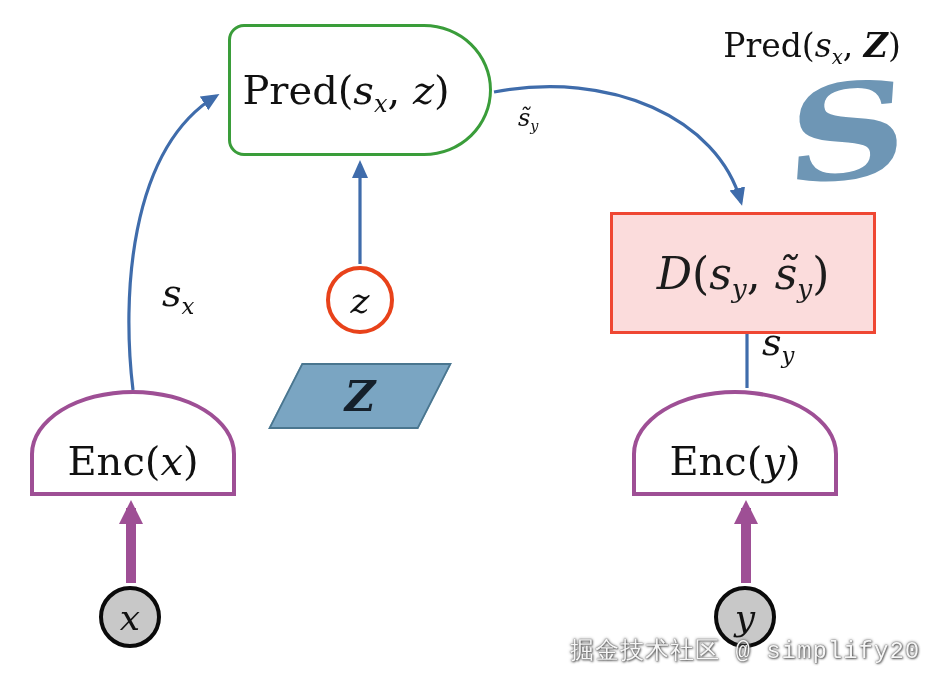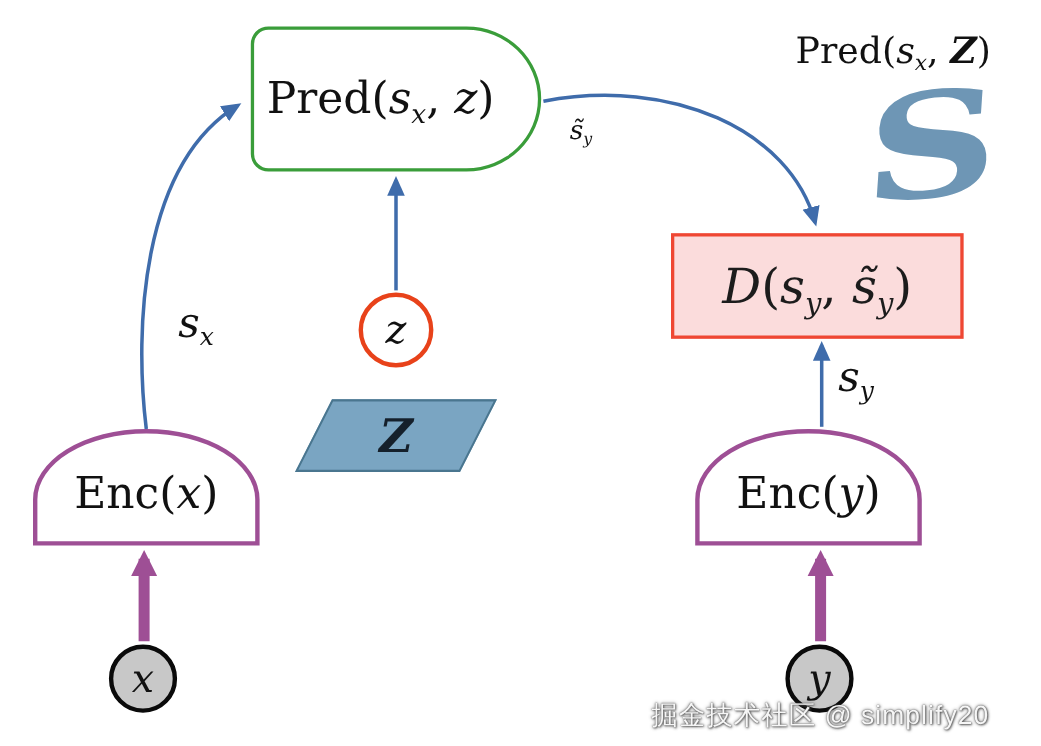--- a/index.html
+++ b/index.html
@@ -10,25 +10,25 @@
         box-sizing:border-box;z-index:2;}
   .math{white-space:pre;}
   .it{font-style:italic;}
   sub{font-size:0.60em;font-style:italic;vertical-align:-0.35em;line-height:0;}
   
   .pred-node{left:228px;top:24px;width:264px;height:132px;border:3px solid #3a9d3a;
              border-radius:16px 68px 68px 16px / 16px 66px 66px 16px;font-size:40px;padding-right:28px;}
   
   .enc-node{width:206px;height:106px;border:4px solid #9e4f95;border-bottom:4px solid #9e4f95;
             border-radius:103px 103px 0 0 / 64px 64px 0 0;font-size:40px;
-            align-items:flex-end;padding-bottom:20px;}
+            align-items:flex-end;padding-bottom:8px;}
   .enc-x{left:30px;top:390px;}
   .enc-y{left:632px;top:390px;}
   
-  .d-box{left:610px;top:212px;width:266px;height:96px;border:3px solid #ef4733;background:#fbdcdc;
+  .d-box{left:610px;top:212px;width:266px;height:122px;border:3px solid #ef4733;background:#fbdcdc;
          font-size:44px;color:#1c1c1c;}
   
   .circle{border-radius:50%;display:flex;align-items:center;justify-content:center;box-sizing:border-box;
           position:absolute;z-index:2;}
   .z-circle{left:326px;top:266px;width:68px;height:68px;border:4px solid #e8421a;background:#ffffff;
             font-size:36px;}
   .in-circle{width:62px;height:62px;border:4px solid #0a0a0a;background:#c8c8c8;font-size:36px;}
   .x-circle{left:99px;top:586px;}
   .y-circle{left:714px;top:586px;}
   
@@ -40,21 +40,21 @@
   .flabel{position:absolute;z-index:3;font-size:38px;}
   .lbl-sx{left:152px;top:271px;margin-left:10px;}
   .lbl-sty{left:518px;top:104px;font-size:24px;}
   .lbl-sy{left:762px;top:320px;}
   .pred-title{left:700px;top:26px;width:224px;text-align:center;font-size:33px;z-index:3;position:absolute;}
   .s-blob{left:778px;top:58px;width:140px;height:150px;position:absolute;z-index:2;
           display:flex;align-items:center;justify-content:center;}
   .s-blob .glyph{font-size:130px;font-weight:bold;font-style:italic;color:#6e96b5;
                  transform:scaleX(1.3) rotate(-8deg);line-height:1;}
   
-  .watermark{position:absolute;left:592px;top:634px;z-index:6;font-family:Liberation Sans, sans-serif;
+  .watermark{position:absolute;left:570px;top:634px;z-index:6;font-family:Liberation Mono, monospace;
              font-size:24px;letter-spacing:1px;color:rgba(255,255,255,0.95);
              text-shadow:0 0 3px rgba(70,70,70,0.9),0 0 1px rgba(70,70,70,0.9),1px 1px 2px rgba(90,90,90,0.8);}
 </style>
 </head>
 <body>
 
 <div id="canvas">
 
   <svg class="arrows" viewBox="0 0 946 678">
     <defs>

